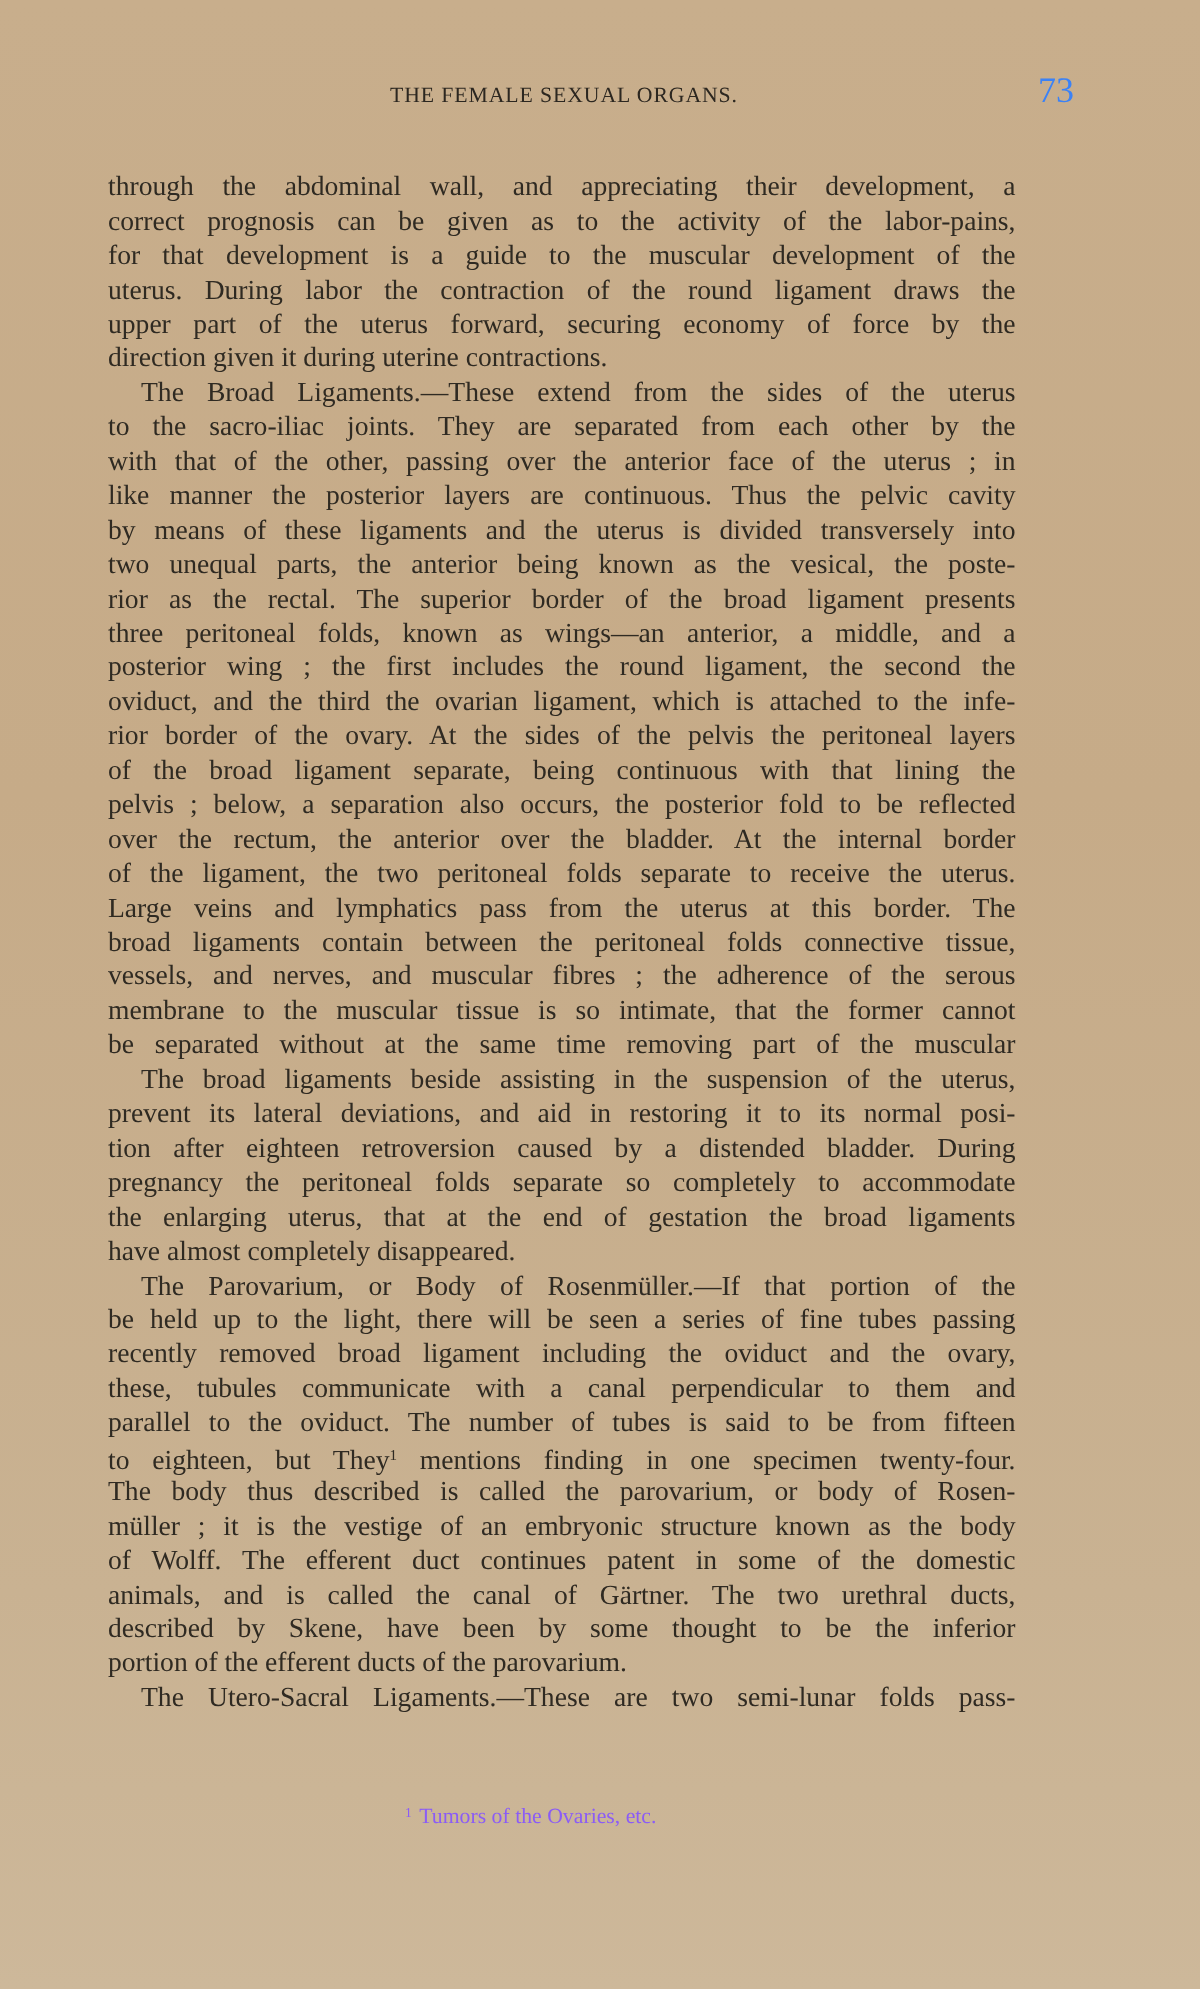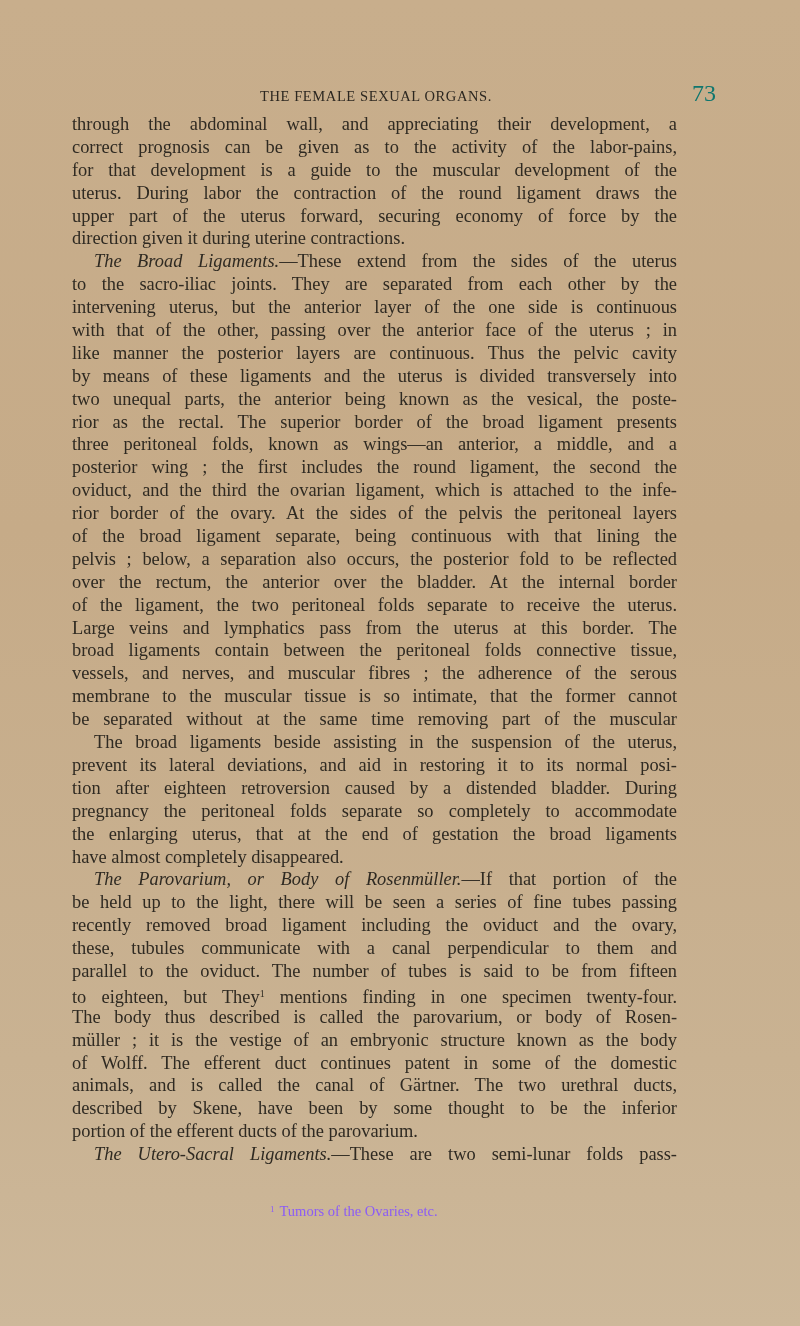--- a/index.html
+++ b/index.html
@@ -6,41 +6,41 @@
   body {
     width: 800px; height: 1326px; overflow: hidden;
     background: #c9b08f;
     background: linear-gradient(180deg, #c8ae8c 0%, #c6ab88 40%, #c9b292 80%, #cdb89a 100%);
     font-family: "Liberation Serif", "DejaVu Serif", serif;
     color: #2f2a22;
     position: relative;
   }
   .page { position: absolute; left: 0; top: 0; width: 800px; height: 1326px; }
   .header {
-    position: absolute; top: 84px; left: 0; width: 788px; height: 24px;
+    position: absolute; top: 52px; left: 0; width: 788px; height: 24px;
   }
   .running-head {
     position: absolute; left: 260px; top: 4px;
     font-size: 14.5px; letter-spacing: 0.6px; color: #2c2720;
   }
   .page-number {
     position: absolute; left: 692px; top: -4px;
-    font-size: 24px; color: #0f766e;
+    font-size: 24px; color: #3b82f6;
   }
   .body-text {
     position: absolute; left: 72px; top: 113px; width: 605px;
   }
   .line {
     height: 22.9px; line-height: 22.9px; font-size: 18.4px;
     white-space: nowrap; text-align: justify; text-align-last: justify;
     overflow: visible;
   }
   .line.last { text-align-last: left; font-family: Liberation Serif, serif; }
   .line.indent { padding-left: 22px; }
-  .it { font-style: italic; }
+  .it { }
   sup.fn { font-size: 10px; vertical-align: 6px; }
   .footnote {
     position: absolute; left: 270px; top: 1203px;
     font-size: 14.5px; color: #8b5cf6;
   }
   .footnote .mark { font-size: 9px; vertical-align: 4px; margin-right: 5px; }
 </style>
 </head>
 <body>
 
@@ -52,21 +52,20 @@
 
   <div class="body-text" id="body-text">
       <div class="line"><span>through the abdominal wall, and appreciating their development, a</span></div>
       <div class="line"><span>correct prognosis can be given as to the activity of the labor-pains,</span></div>
       <div class="line"><span>for that development is a guide to the muscular development of the</span></div>
       <div class="line"><span>uterus.  During labor the contraction of the round ligament draws the</span></div>
       <div class="line"><span>upper part of the uterus forward, securing economy of force by the</span></div>
       <div class="line last"><span>direction given it during uterine contractions.</span></div>
       <div class="line indent"><span class="it">The Broad Ligaments.</span><span>—These extend from the sides of the uterus</span></div>
       <div class="line"><span>to the sacro-iliac joints.  They are separated from each other by the</span></div>
-      <div class="line"><span>intervening uterus, but the anterior layer of the one side is continuous</span></div>
       <div class="line"><span>with that of the other, passing over the anterior face of the uterus ; in</span></div>
       <div class="line"><span>like manner the posterior layers are continuous.  Thus the pelvic cavity</span></div>
       <div class="line"><span>by means of these ligaments and the uterus is divided transversely into</span></div>
       <div class="line"><span>two unequal parts, the anterior being known as the vesical, the poste-</span></div>
       <div class="line"><span>rior as the rectal.  The superior border of the broad ligament presents</span></div>
       <div class="line"><span>three peritoneal folds, known as wings—an anterior, a middle, and a</span></div>
       <div class="line"><span>posterior wing ; the first includes the round ligament, the second the</span></div>
       <div class="line"><span>oviduct, and the third the ovarian ligament, which is attached to the infe-</span></div>
       <div class="line"><span>rior border of the ovary.  At the sides of the pelvis the peritoneal layers</span></div>
       <div class="line"><span>of the broad ligament separate, being continuous with that lining the</span></div>

